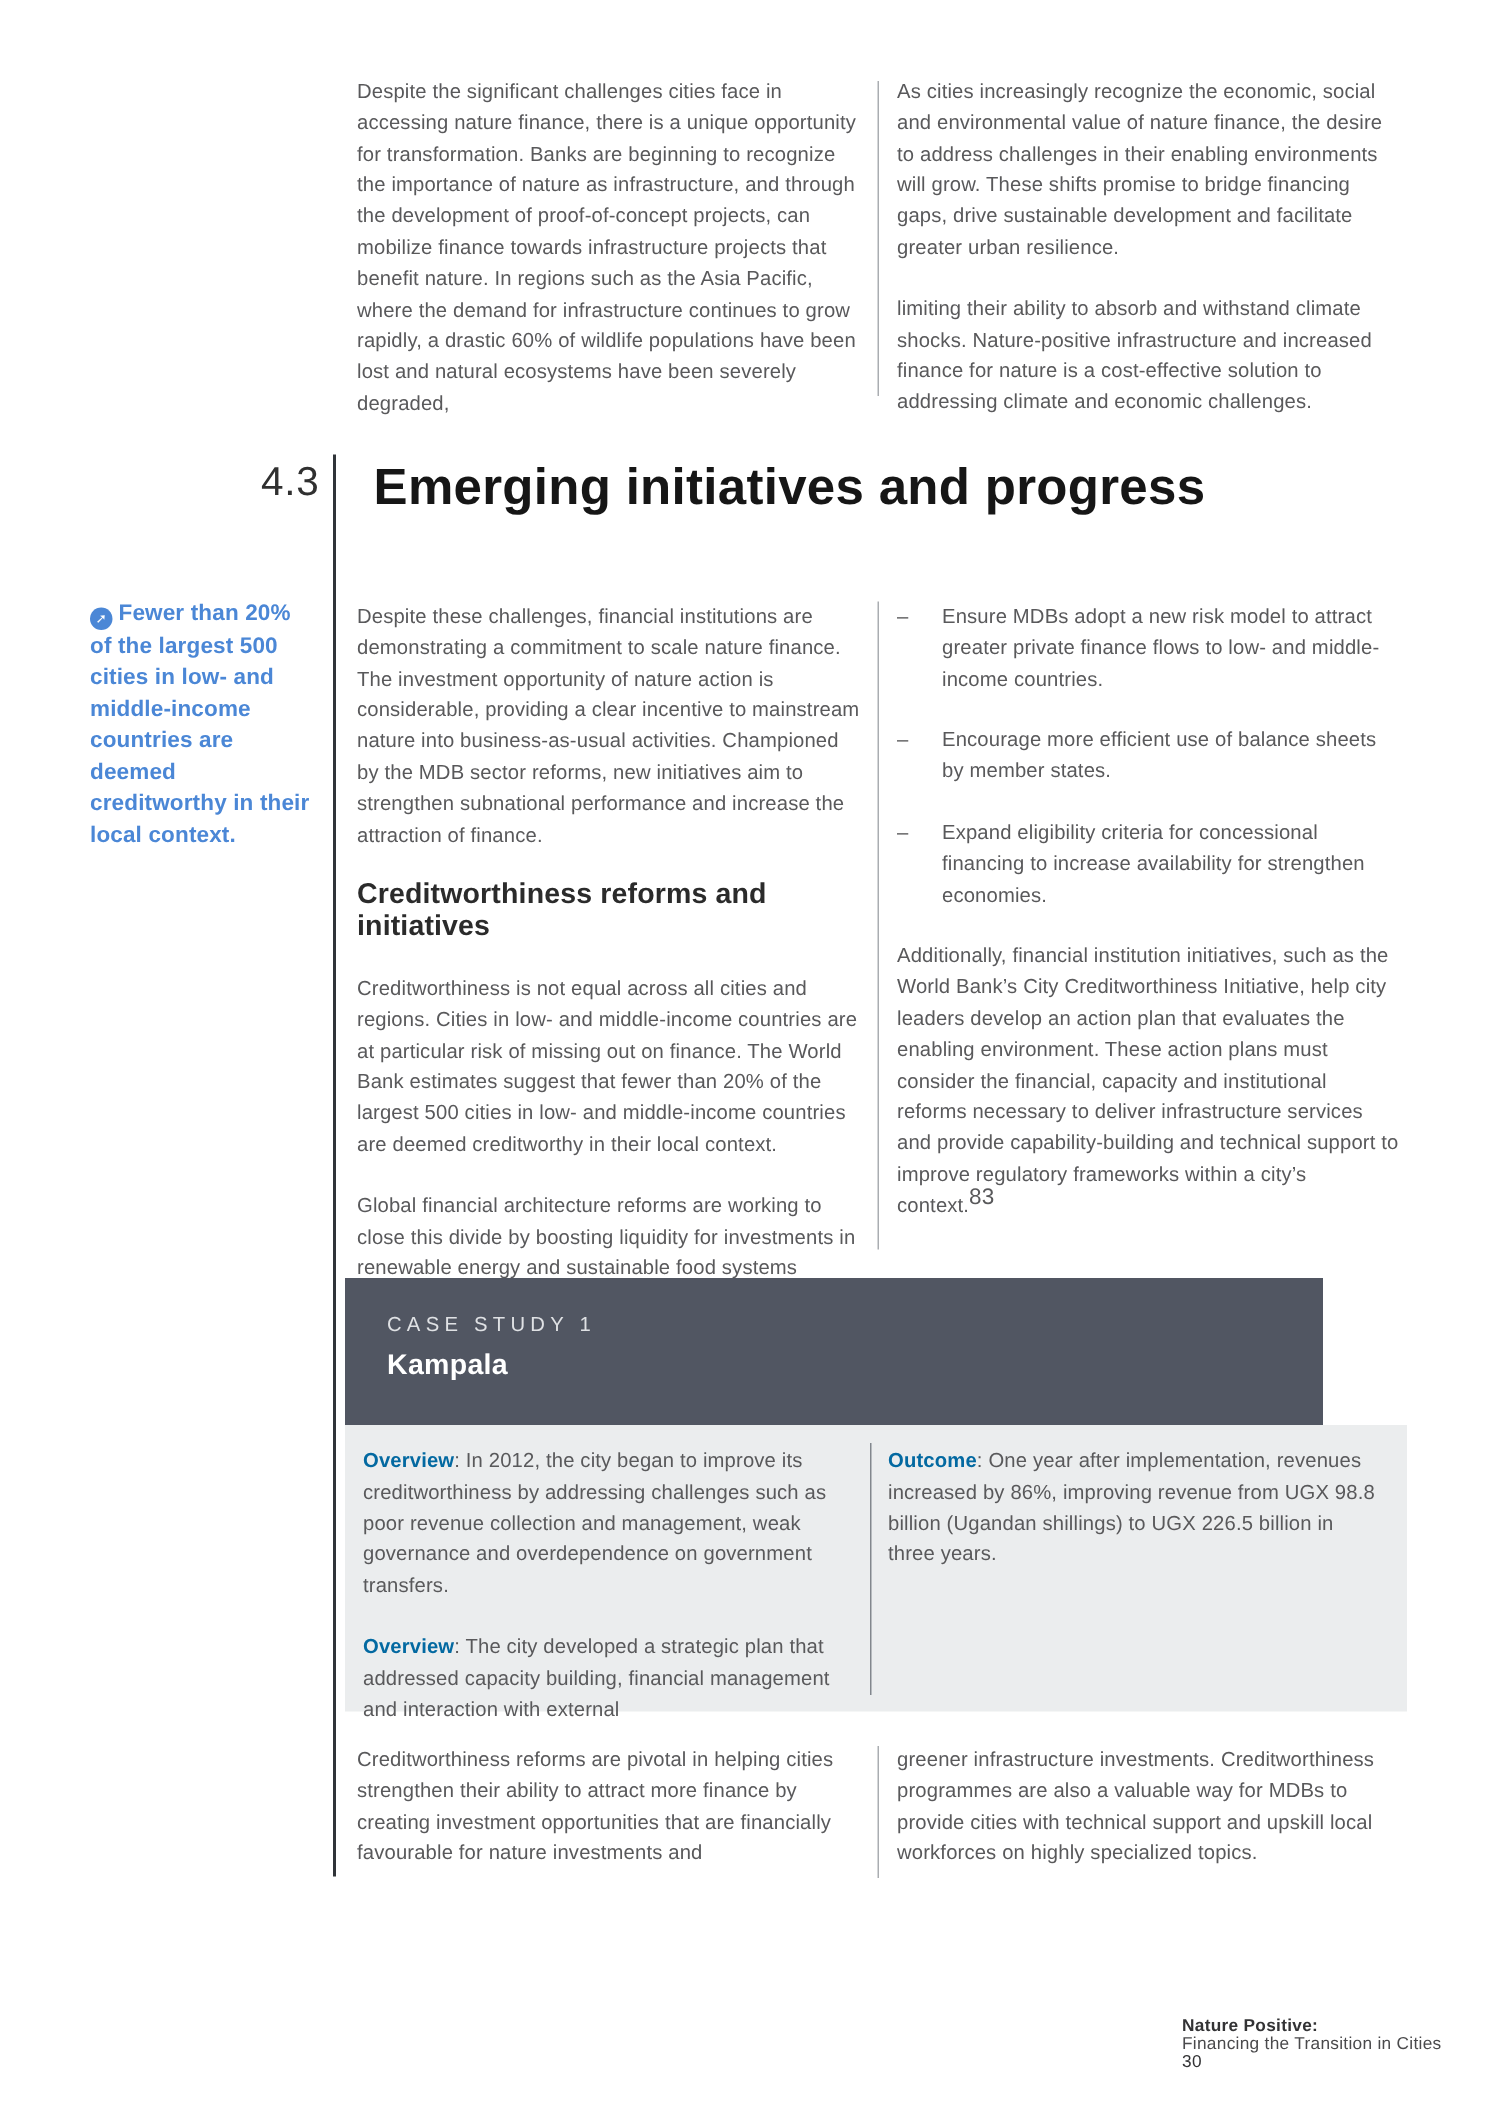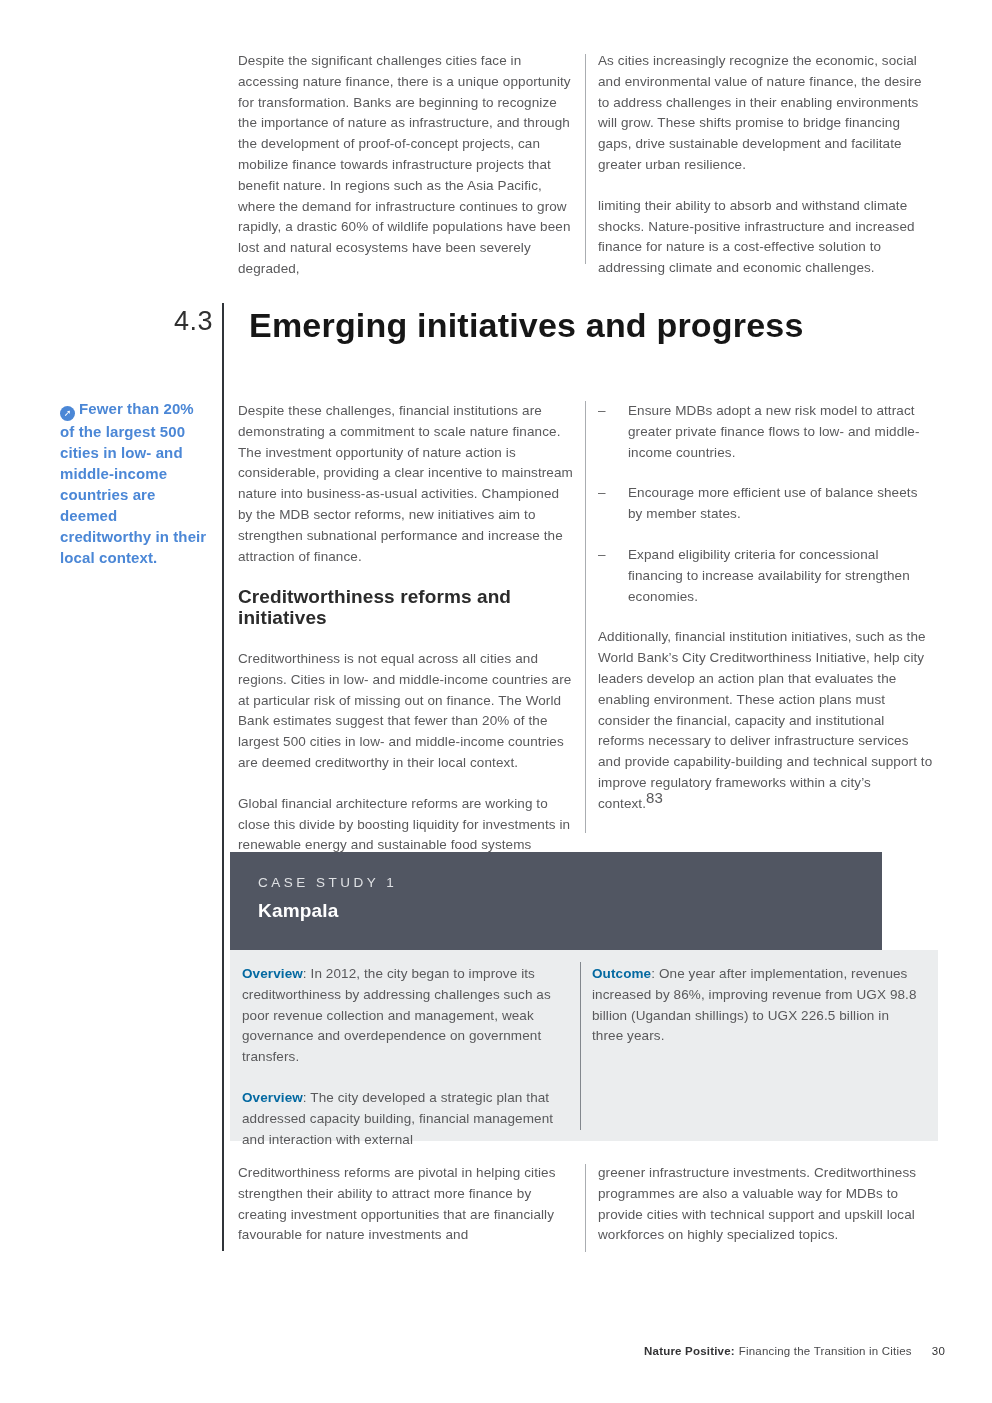--- a/index.html
+++ b/index.html
@@ -60,21 +60,21 @@
   #case-left{top:964px;left:242px;width:332px;}
   #case-right{top:964px;left:592px;width:330px;}
   .lead{font-weight:700;color:#0369a1;}
 
   
   #closing-left{top:1163px;left:238px;}
   #closing-right{top:1163px;left:598px;width:340px;}
 
   
   #footer{position:absolute;top:1345px;right:57px;display:flex;align-items:baseline;
-    font-size:11.5px;color:#4a4a4c;letter-spacing:0.2px;}
+    font-size:11.5px;color:#4a4a4c;letter-spacing:0.2px;flex-direction:column;}
   #footer .brand{font-weight:700;color:#333335;}
   #footer .doc-title{margin-left:4px;}
   #footer .page-num{margin-left:20px;color:#333335;}
 </style>
 </head>
 <body>
 
 <div id="page">
 
   <div id="intro-left" class="col body-text">

